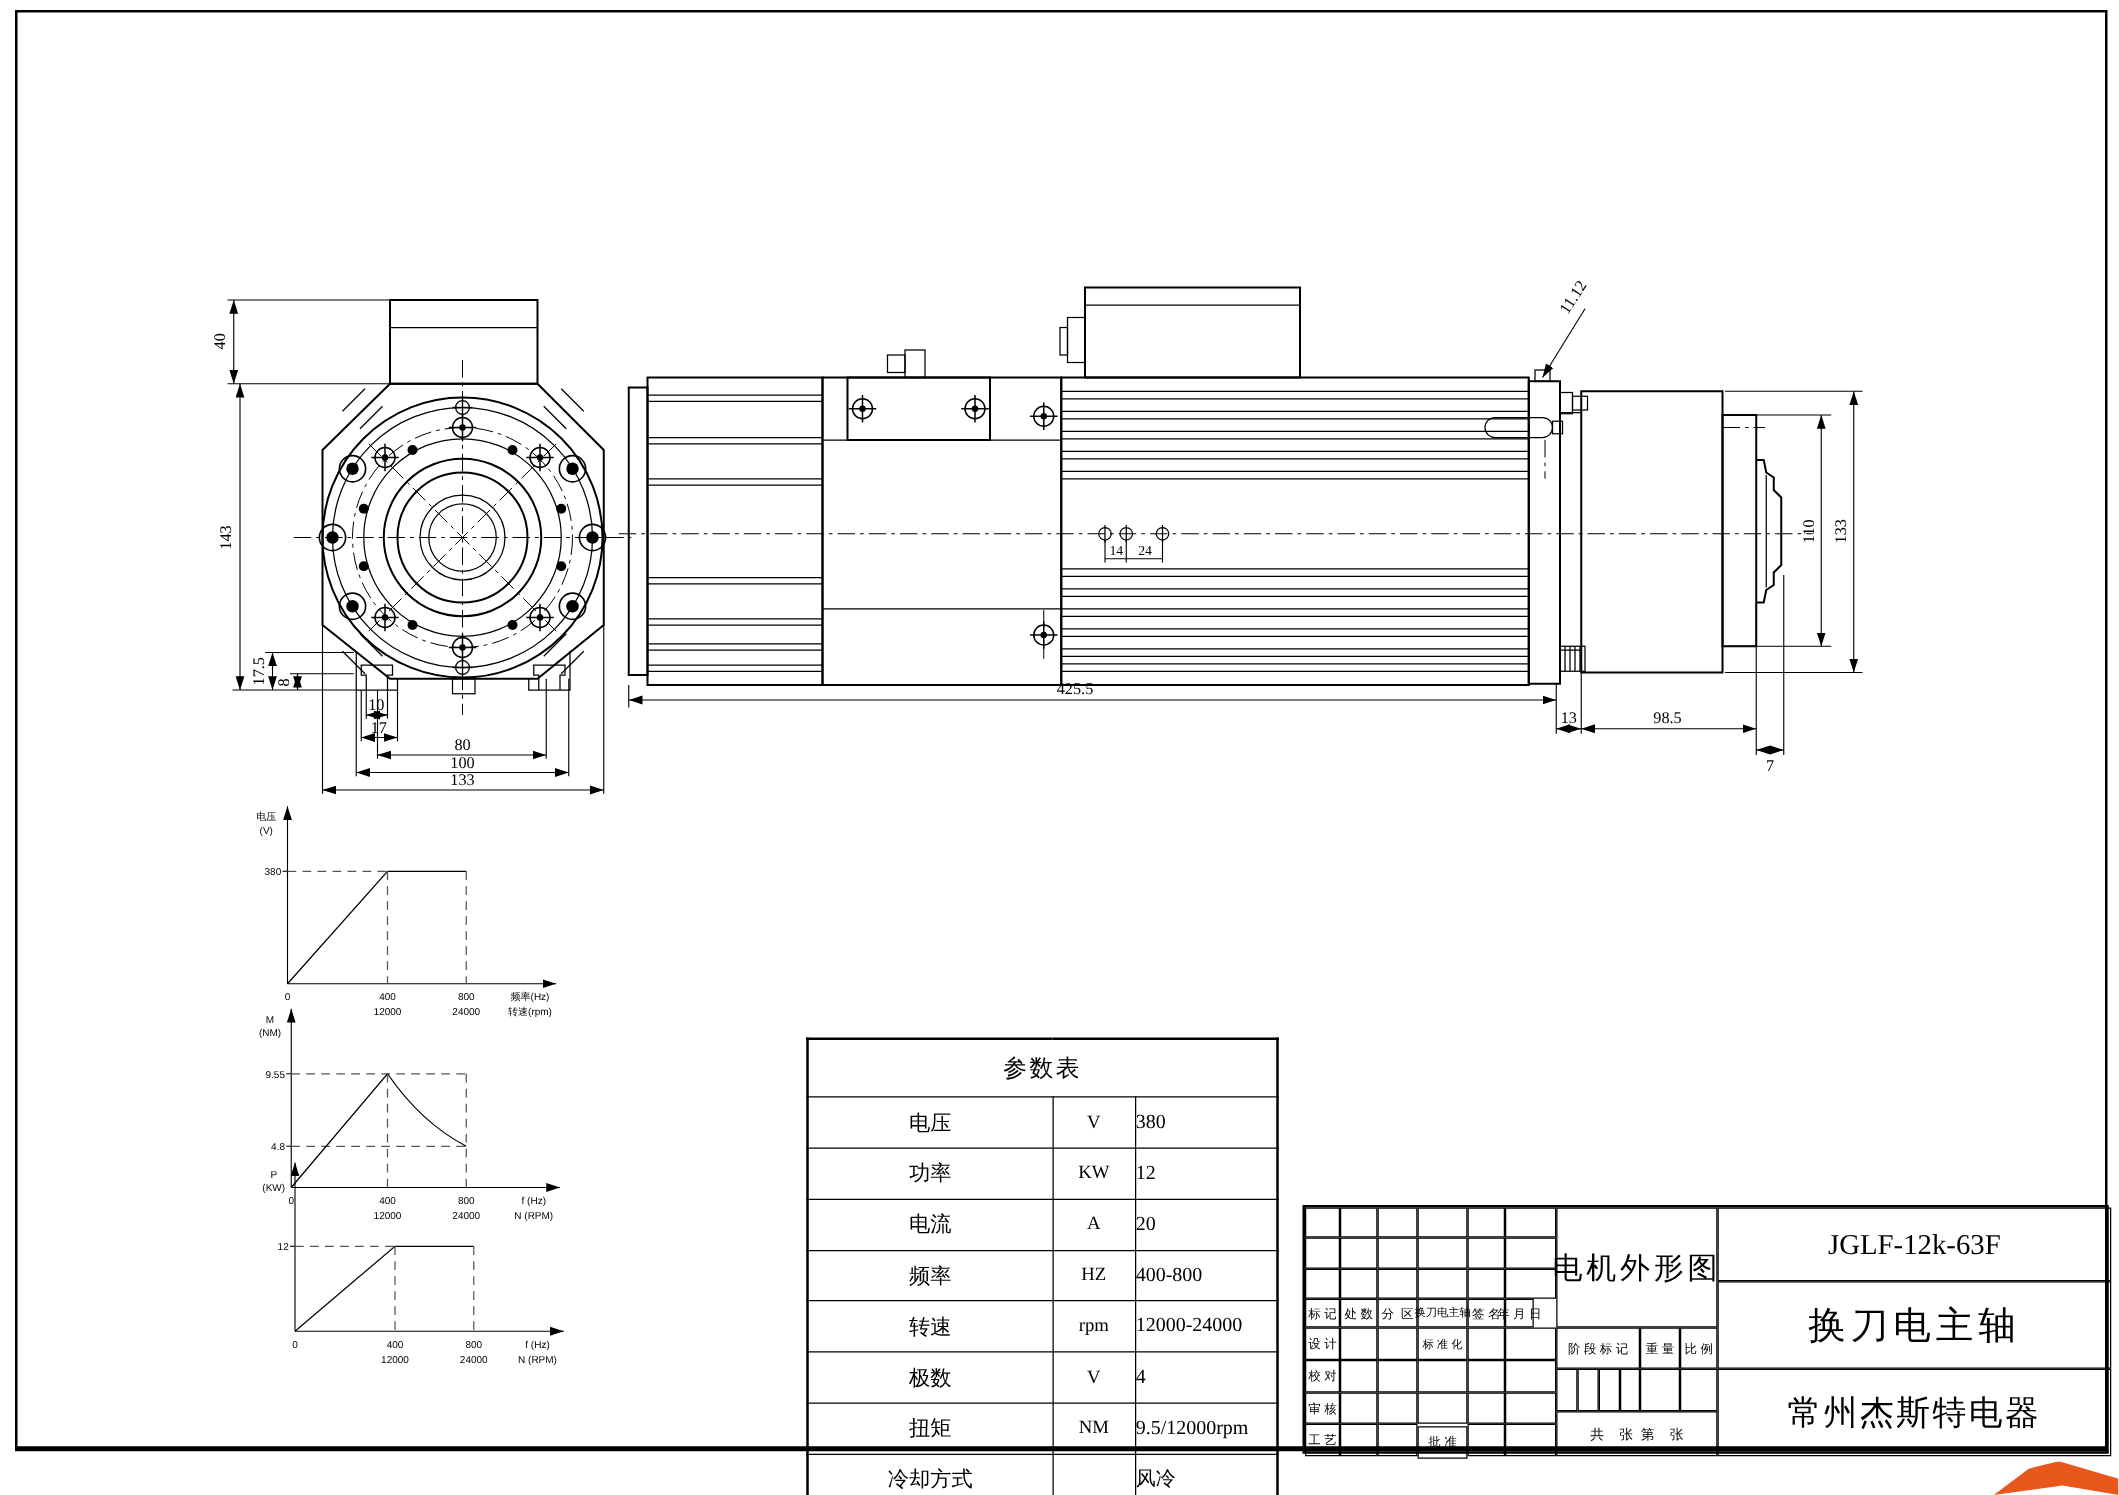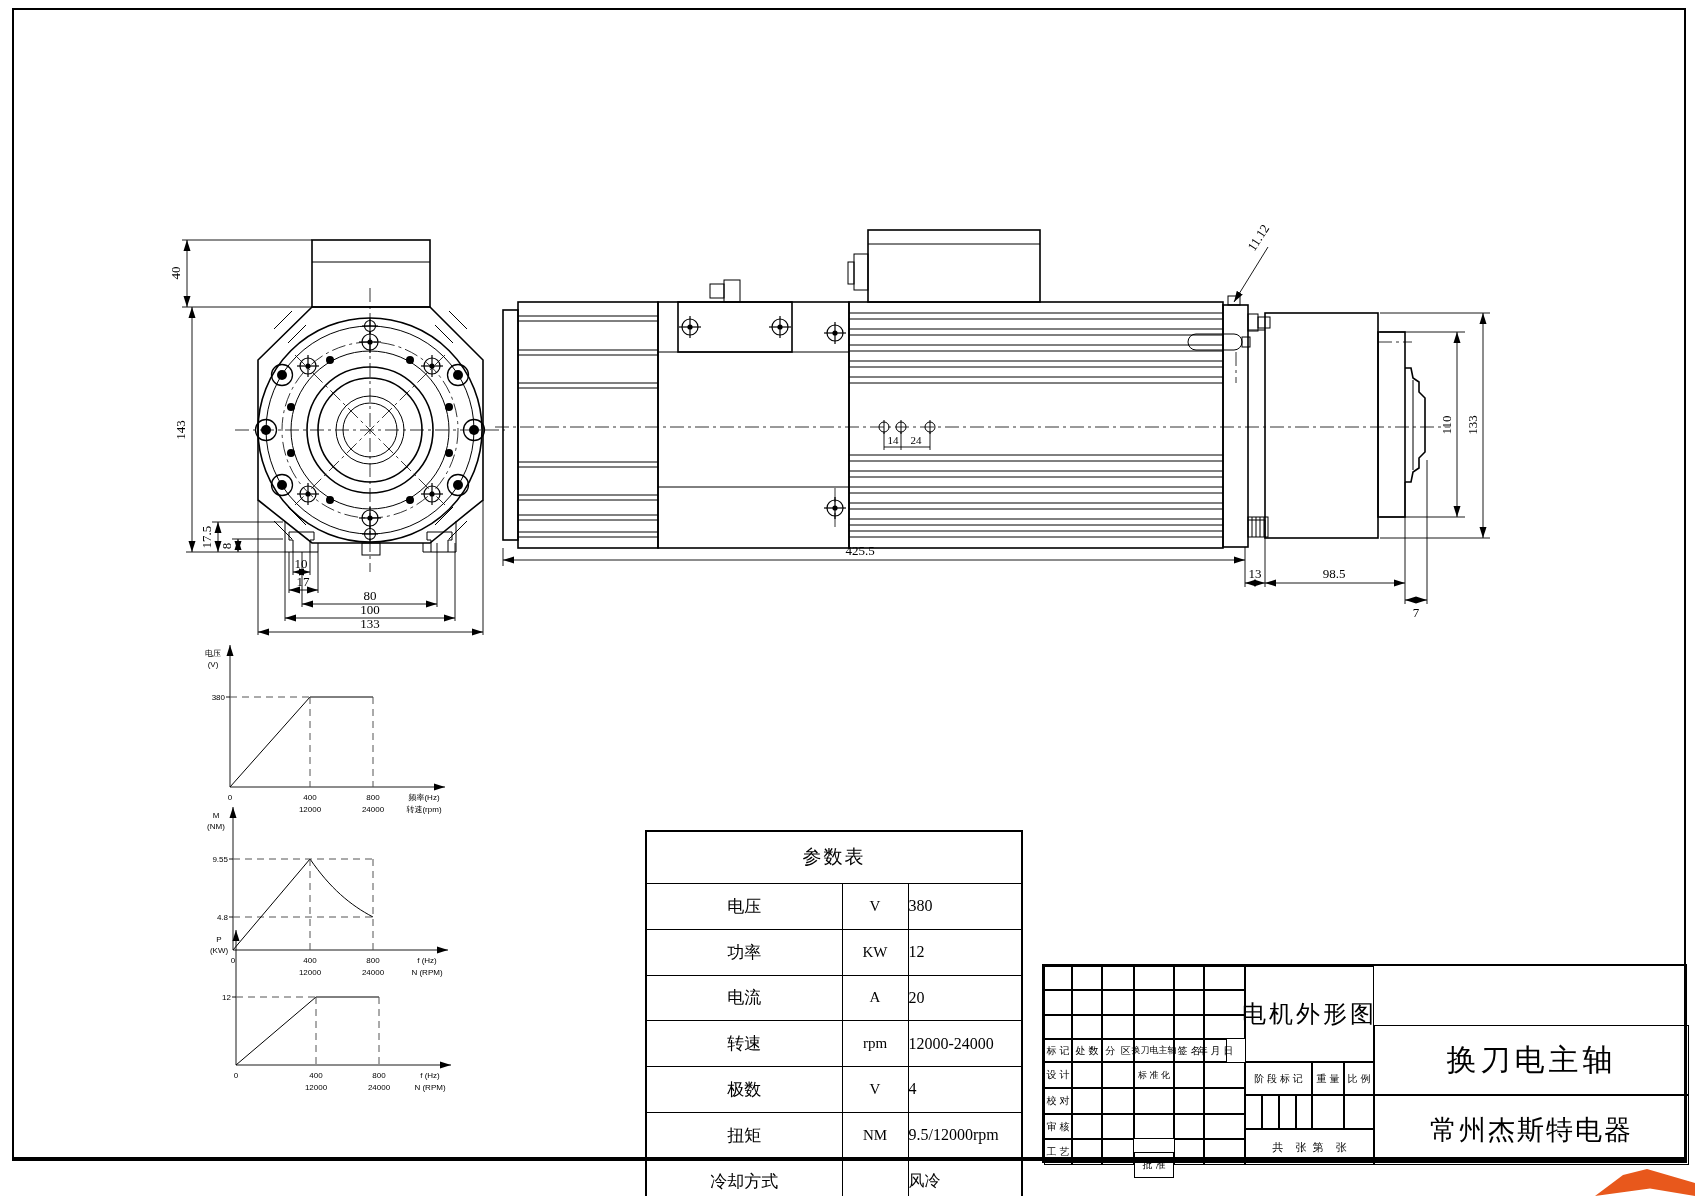--- a/index.html
+++ b/index.html
@@ -302,20 +302,25 @@
             <td class="pt-name">功率</td>
             <td class="pt-unit">KW</td>
             <td class="pt-val">12</td>
           </tr>
       <tr>
             <td class="pt-name">电流</td>
             <td class="pt-unit">A</td>
             <td class="pt-val">20</td>
           </tr>
       <tr>
+            <td class="pt-name">频率</td>
+            <td class="pt-unit">HZ</td>
+            <td class="pt-val">400-800</td>
+          </tr>
+      <tr>
             <td class="pt-name">转速</td>
             <td class="pt-unit">rpm</td>
             <td class="pt-val">12000-24000</td>
           </tr>
       <tr>
             <td class="pt-name">极数</td>
             <td class="pt-unit">V</td>
             <td class="pt-val">4</td>
           </tr>
       <tr>
@@ -374,34 +379,35 @@
       <div class="tc" style="left:160px;top:122px;width:41px;height:26px"></div>
     <div class="tc" style="left:0;top:148px;width:28px;height:25px">审 核</div>
     <div class="tc" style="left:28px;top:148px;width:30px;height:25px"></div>
       <div class="tc" style="left:58px;top:148px;width:32px;height:25px"></div>
       <div class="tc" style="left:90px;top:148px;width:40px;height:25px"></div>
       <div class="tc" style="left:130px;top:148px;width:30px;height:25px"></div>
       <div class="tc" style="left:160px;top:148px;width:41px;height:25px"></div>
     <div class="tc" style="left:0;top:173px;width:28px;height:26px">工 艺</div>
     <div class="tc" style="left:28px;top:173px;width:30px;height:26px"></div>
       <div class="tc" style="left:58px;top:173px;width:32px;height:26px"></div>
-    <div class="tc" style="left:90px;top:186px;width:40px;height:26px">批 准</div>
+    <div class="tc" style="left:90px;top:175px;width:40px;height:26px">批 准</div>
     <div class="tc" style="left:130px;top:173px;width:30px;height:26px"></div>
       <div class="tc" style="left:160px;top:173px;width:41px;height:26px"></div>
 
     <div class="tc big" style="left:201px;top:0;width:129px;height:96px">电机外形图</div>
     <div class="tc" style="left:201px;top:96px;width:67px;height:33px">阶 段 标 记</div>
     <div class="tc" style="left:268px;top:96px;width:32px;height:33px">重 量</div>
     <div class="tc" style="left:300px;top:96px;width:30px;height:33px">比 例</div>
     <div class="tc" style="left:201px;top:129px;width:17px;height:34px"></div>
       <div class="tc" style="left:218px;top:129px;width:17px;height:34px"></div>
       <div class="tc" style="left:235px;top:129px;width:17px;height:34px"></div>
       <div class="tc" style="left:252px;top:129px;width:16px;height:34px"></div>
     <div class="tc" style="left:268px;top:129px;width:32px;height:34px"></div>
       <div class="tc" style="left:300px;top:129px;width:30px;height:34px"></div>
     <div class="tc note" style="left:201px;top:163px;width:129px;height:36px">共    张  第    张</div>
 
+    <div class="tc model" style="left:330px;top:0;width:315px;height:59px">JGLF-12k-63F</div>
     <div class="tc prod" style="left:330px;top:59px;width:315px;height:70px">换刀电主轴</div>
     <div class="tc comp" style="left:330px;top:129px;width:315px;height:70px">常州杰斯特电器</div>
   </div>
 
   <div class="logo" style="background: rgb(232, 88, 28);"></div>
 </div>
 
 </body></html>

